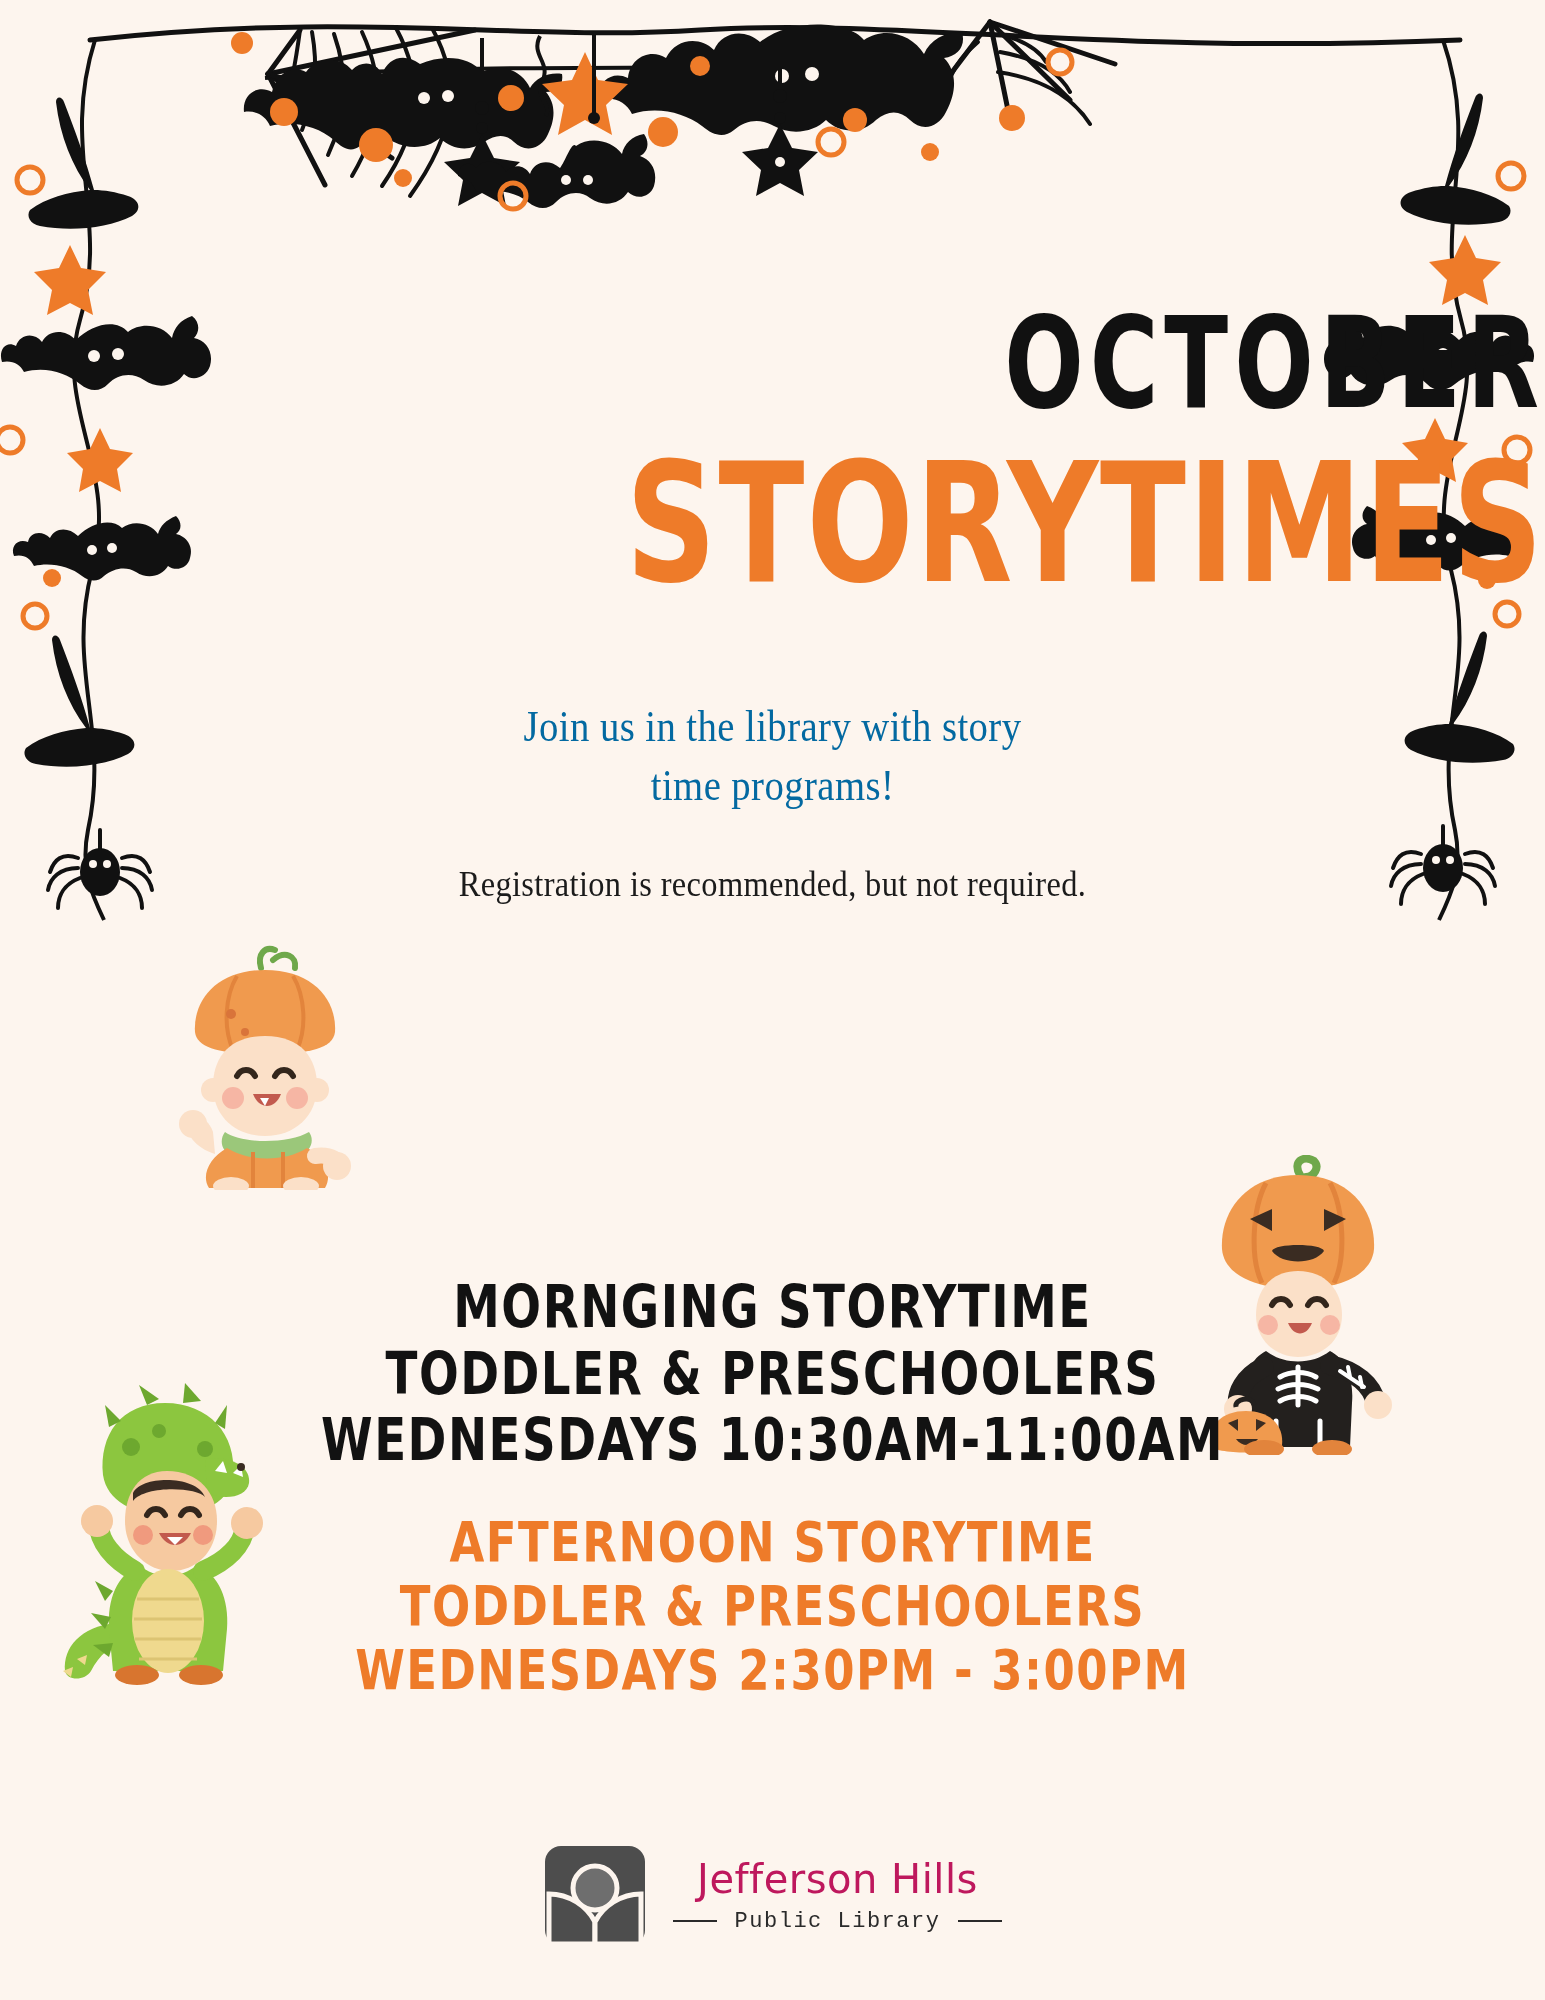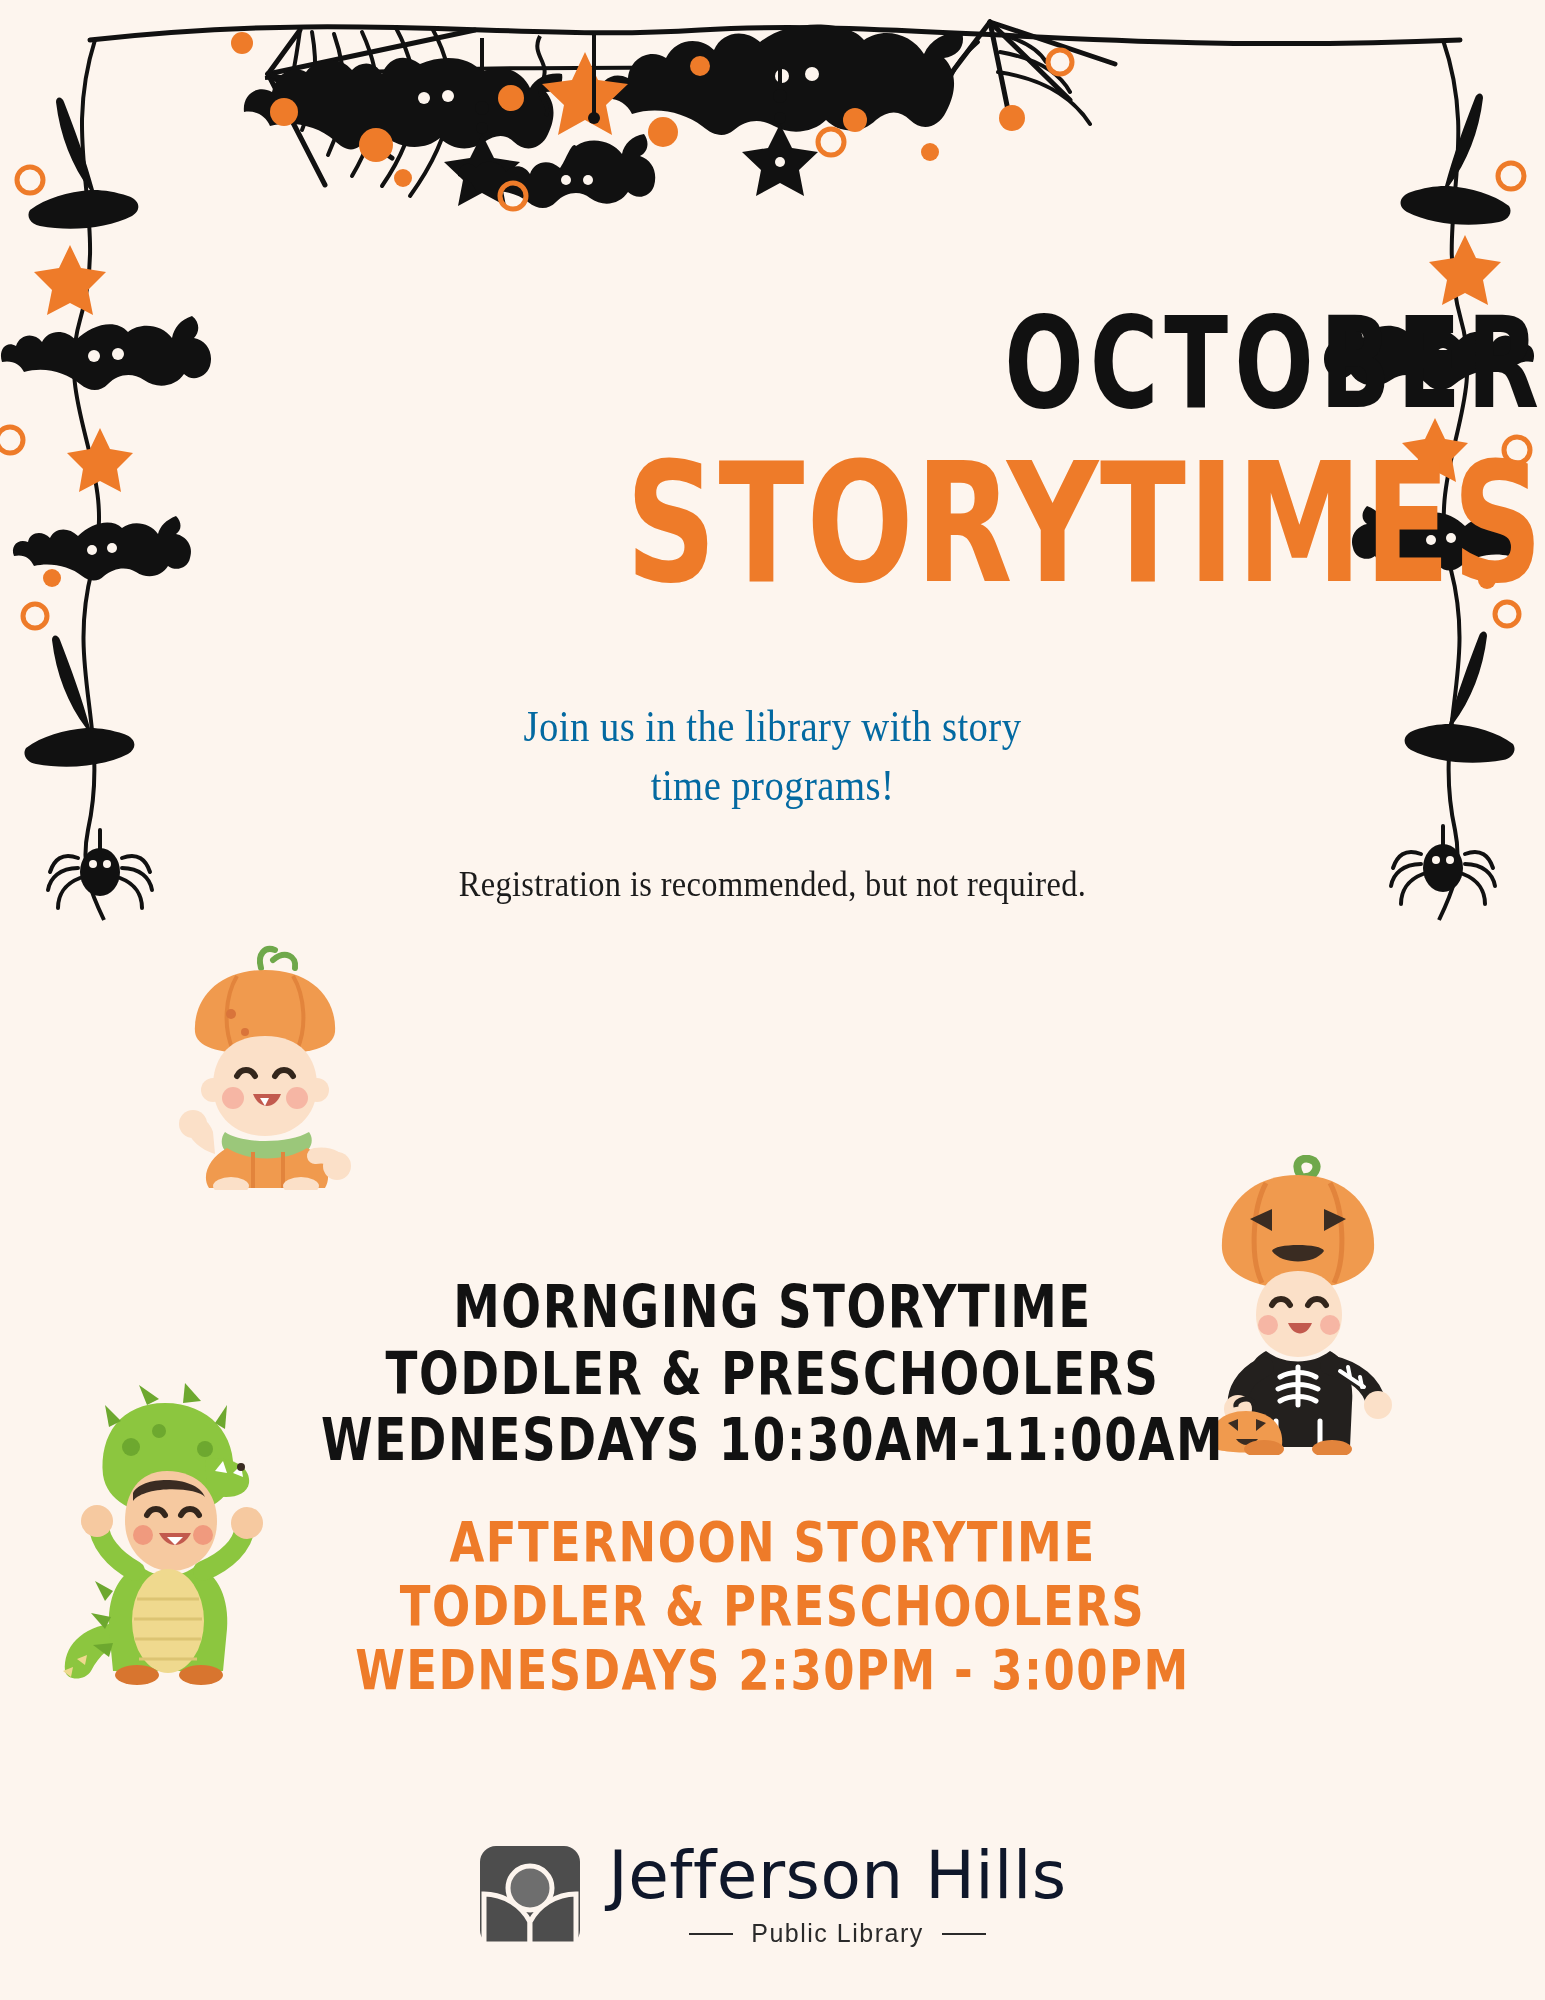--- a/index.html
+++ b/index.html
@@ -78,26 +78,26 @@
 
   
   .logo-row{
     position:absolute;left:0;right:0;bottom:52px;
     display:flex;align-items:center;justify-content:center;gap:26px;
   }
   .logo-mark{width:104px;height:104px;}
   .logo-text{display:flex;flex-direction:column;align-items:center;}
   .logo-name{
     font-family:"DejaVu Sans","Liberation Sans",sans-serif;
-    font-size:66px;color:#0f172a;letter-spacing:.5px;line-height:1;
+    font-size:40px;color:#be185d;letter-spacing:.5px;line-height:1;
   }
   .logo-sub{
     display:flex;align-items:center;gap:18px;margin-top:10px;
-    font-family:Liberation Sans, sans-serif;
-    font-size:25px;color:#2a2a2a;letter-spacing:1.5px;
+    font-family:Liberation Mono, monospace;
+    font-size:22px;color:#2a2a2a;letter-spacing:1.5px;
   }
   .rule{display:block;width:44px;height:2px;background:#2a2a2a;}
 </style>
 </head>
 <body>
 
 <div class="poster">
 
   <div class="deco" id="top-garland">
     <svg viewBox="0 0 1545 260" width="1545" height="260">

